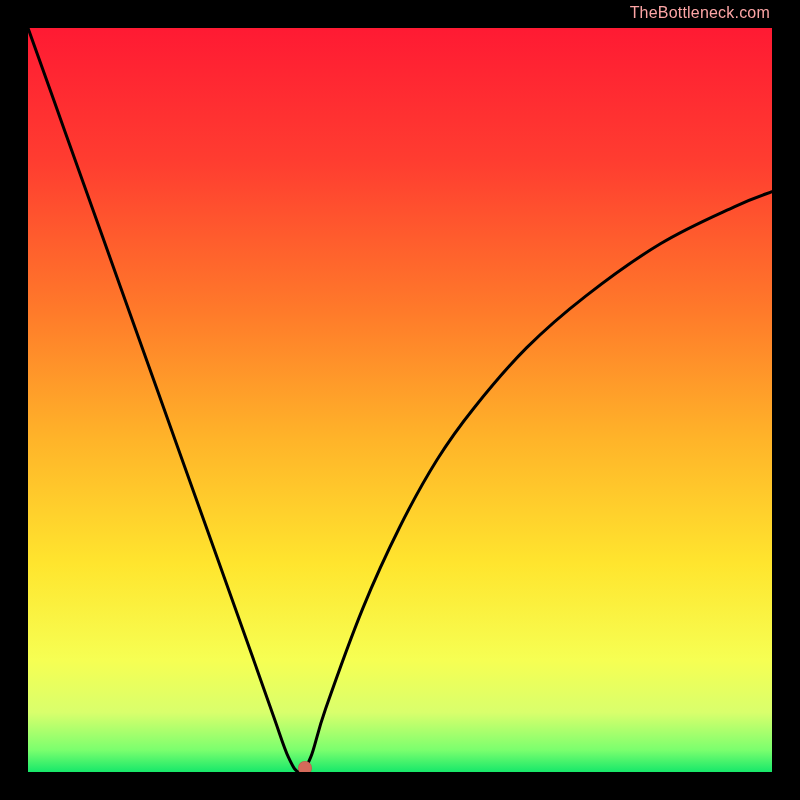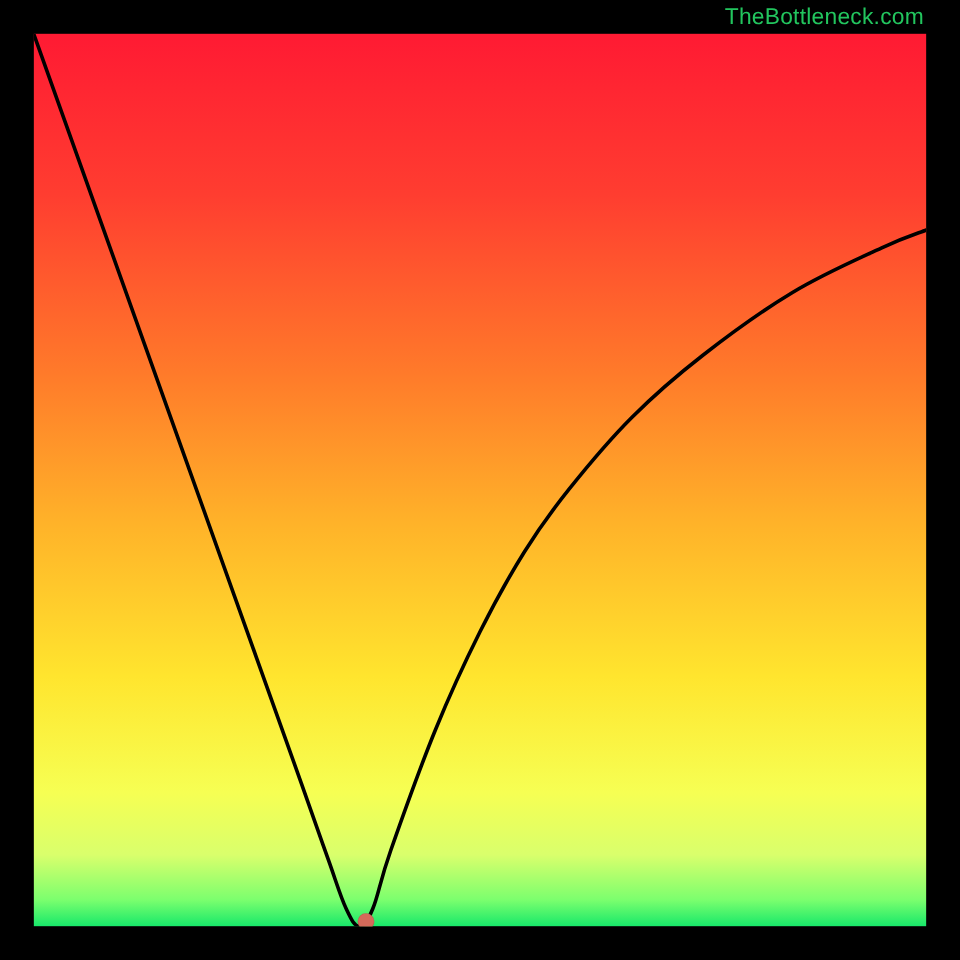--- a/index.html
+++ b/index.html
@@ -54,22 +54,22 @@
     height: 14px;
     border-radius: 50%;
     background: #d46a5a;
     transform: translate(-50%, -50%);
     box-shadow: 0 0 0 0.5px rgba(0,0,0,0.15) inset;
   }
   .attribution {
     position: absolute;
     top: 4px;
     right: 30px;
-    color: #22c55e;
-    font-size: 19px;
+    color: #fca5a5;
+    font-size: 16px;
     letter-spacing: 0.2px;
   }
 </style>
 </head>
 <body>
 
 <div class="outer">
 
   <div class="attribution">TheBottleneck.com</div>
 

